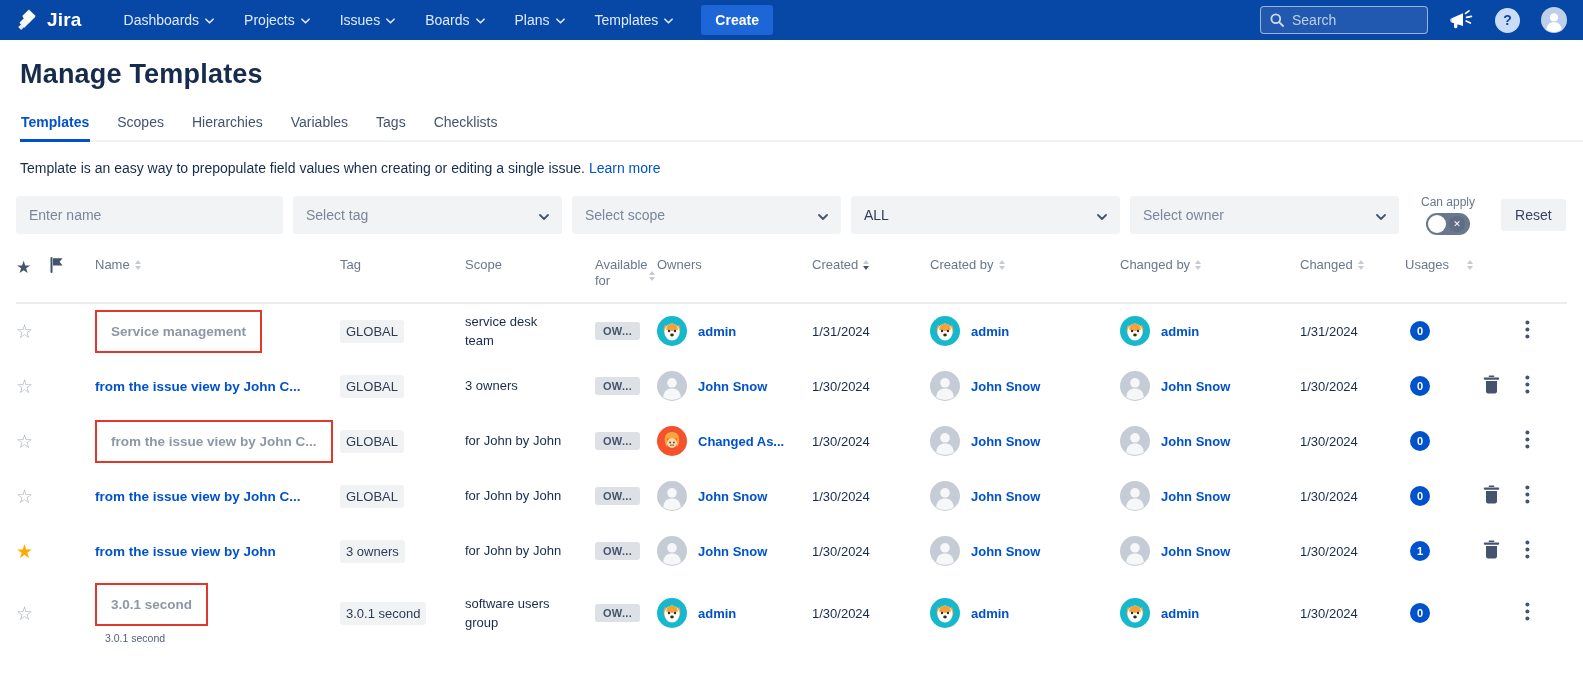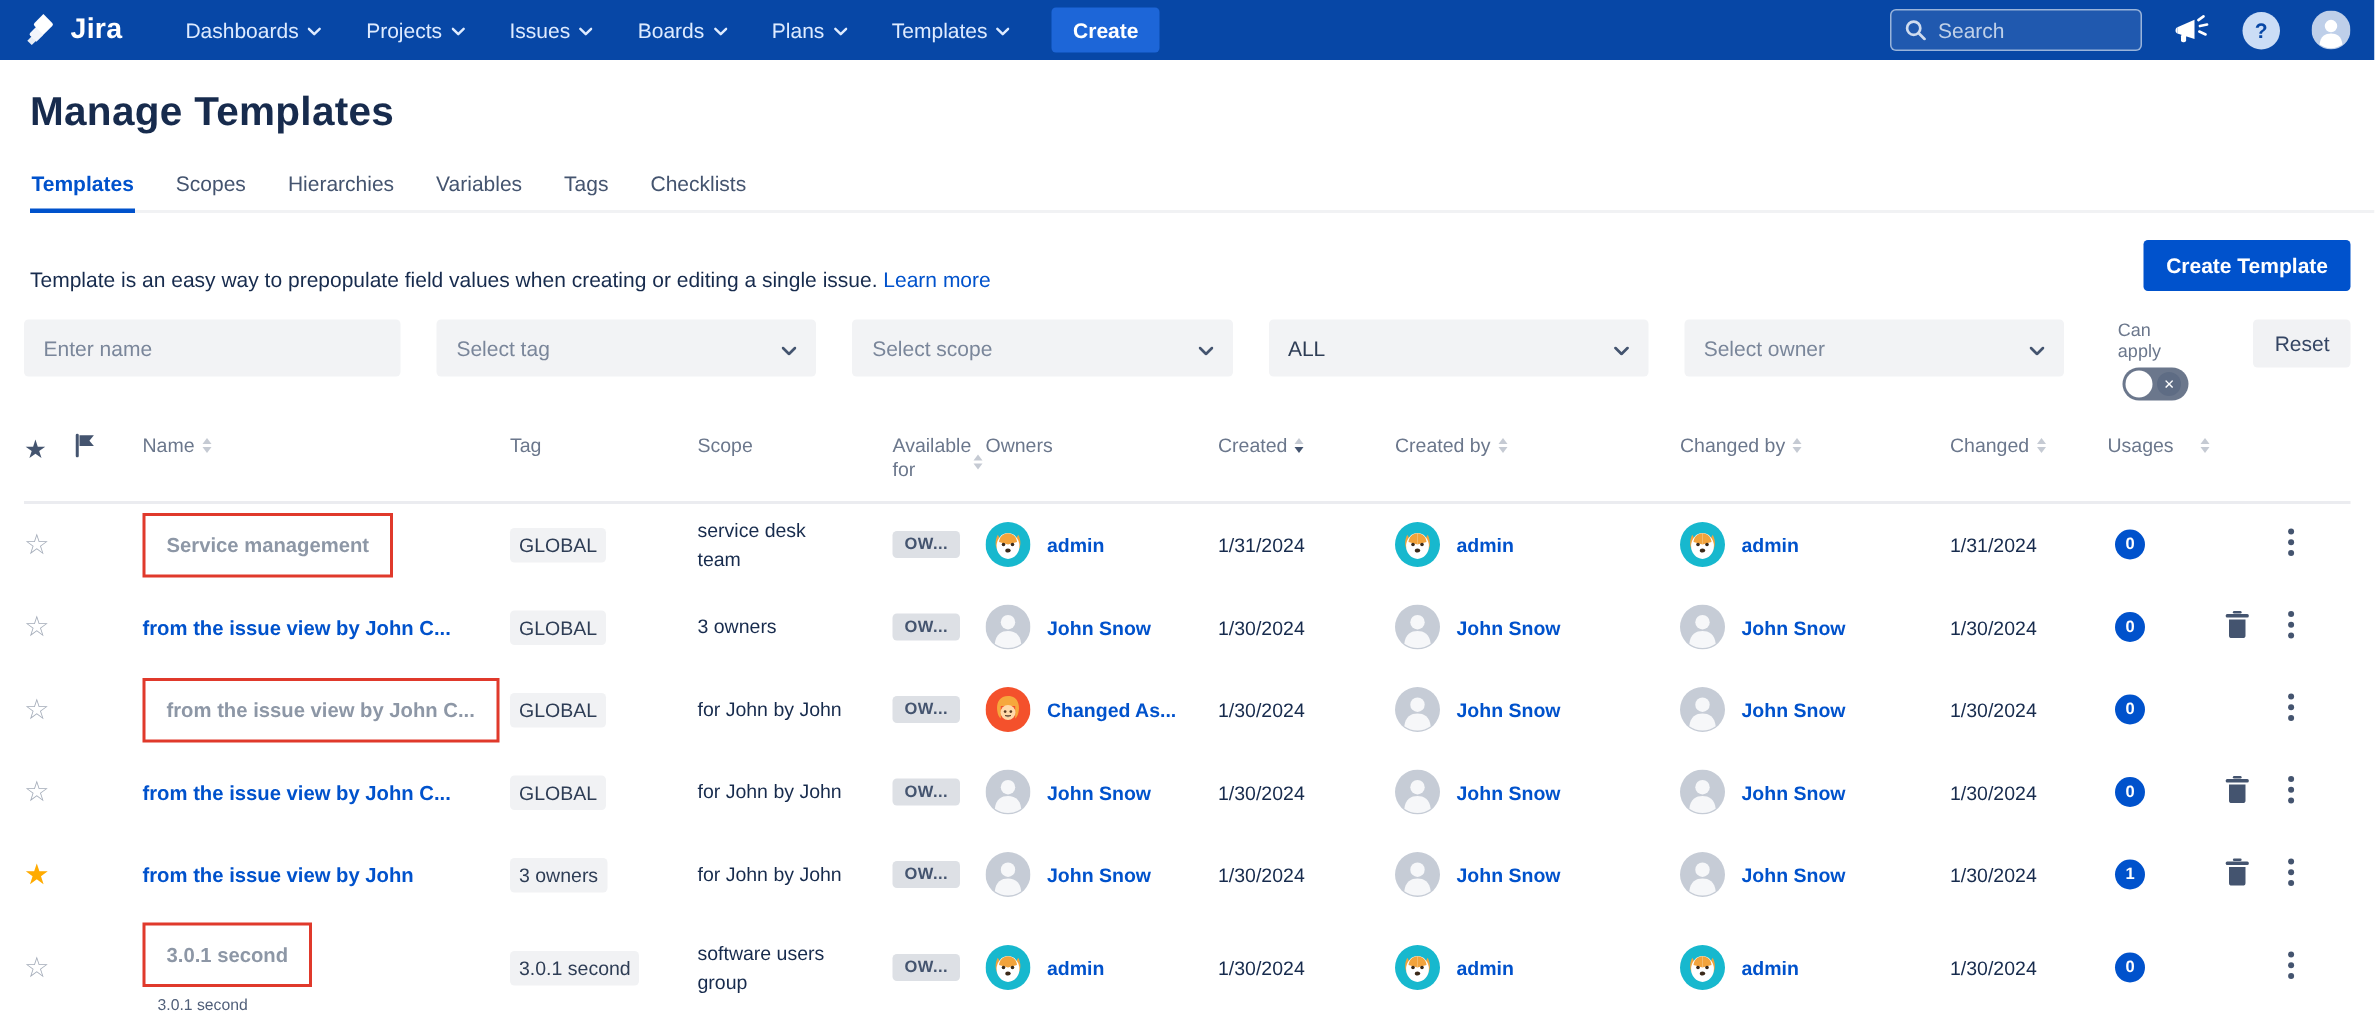--- a/index.html
+++ b/index.html
@@ -28,21 +28,21 @@
   .tab { font-size: 14px; color: #44546F; padding: 0 1px 9px; cursor: pointer; border-bottom: 3px solid transparent; margin-bottom: -2px; }
   .tab.active { color: #0052CC; font-weight: 700; border-bottom-color: #0052CC; }
 
   .desc-row { display: flex; align-items: flex-end; justify-content: space-between; margin: 18px 16px 0 20px; }
   .desc { font-size: 14px; color: #172B4D; }
   .learn-more { color: #0052CC; cursor: pointer; }
   .btn-primary { background: #0052CC; color: #fff; font-size: 14px; font-weight: 700; border: none;
     border-radius: 3px; padding: 9px 15px; cursor: pointer; }
 
   
-  .filters { display: flex; align-items: flex-start; margin: 19px 16px 0; gap: 24px; }
+  .filters { display: flex; align-items: center; margin: 19px 16px 0; gap: 10px; }
   .f-input, .f-select { height: 38px; background: #F2F3F5; border: none; border-radius: 3px;
     padding: 0 13px; font-size: 14px; color: #7A869A; display: flex; align-items: center; }
   .f-input { width: 267px; font-family: inherit; }
   .f-input::placeholder { color: #7A869A; }
   .f-select { width: 269px; justify-content: space-between; cursor: pointer; }
   .f-select .chev { color: #44546F; }
   .f-select.has-value { color: #2E3D55; }
   .can-apply { display: flex; flex-direction: column; align-items: center; gap: 4px; margin-left: 12px; }
   .can-apply-label { font-size: 12px; color: #6B778C; }
   .toggle { width: 44px; height: 22px; border-radius: 12px; background: #6B778C; display: flex;
@@ -185,21 +185,20 @@
     <div class="tab">Variables</div>
     <div class="tab">Tags</div>
     <div class="tab">Checklists</div>
   </div>
 
 <div class="desc-row">
   <div class="desc">
     <span>Template is an easy way to prepopulate field values when creating or editing a single issue.</span>
     <span class="learn-more">Learn more</span>
   </div>
-  <button class="btn-primary">Create Template</button>
 </div>
 
 <div class="filters">
   <input class="f-input" placeholder="Enter name" style="">
   <div class="f-select">
     <span>Select tag</span>
     <span class="chev">
       <svg width="10" height="6" viewBox="0 0 10 6" fill="none" stroke="currentColor" stroke-width="1.8" stroke-linecap="round" stroke-linejoin="round">
           <path d="M1 1 L5 5 L9 1"></path>
         </svg>

